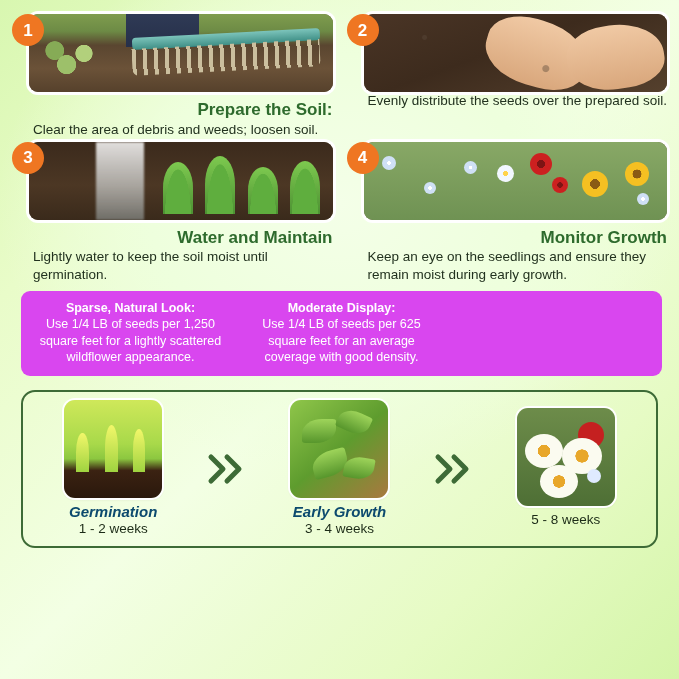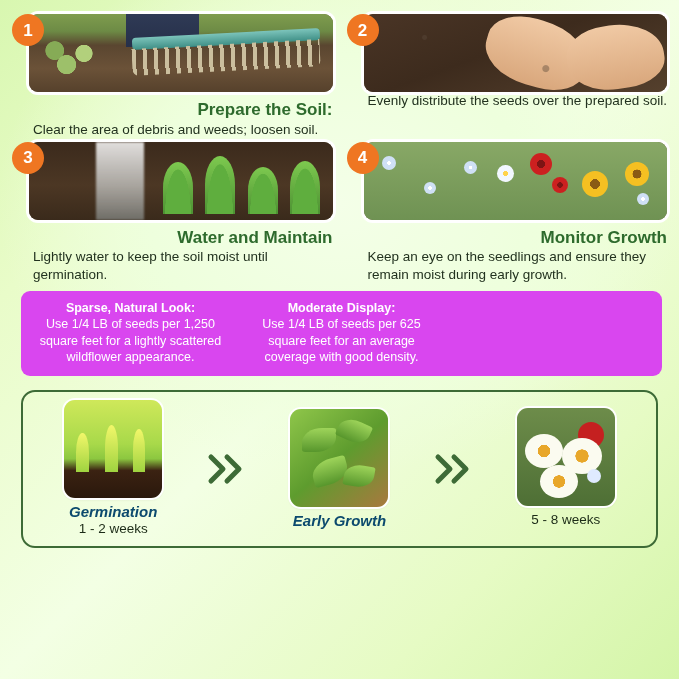--- a/index.html
+++ b/index.html
@@ -272,20 +272,21 @@
     <div class="tstage">
       <div class="tthumb">
         <div class="ph t2">
           <div class="lf" style="left:12%;top:20%;width:34px;height:24px;"></div>
           <div class="lf" style="left:48%;top:12%;width:32px;height:22px;transform:rotate(25deg);"></div>
           <div class="lf" style="left:22%;top:52%;width:36px;height:25px;transform:rotate(-15deg);"></div>
           <div class="lf" style="left:55%;top:58%;width:30px;height:22px;transform:rotate(10deg);"></div>
         </div>
       </div>
       <div class="tstage-name">Early Growth</div>
+      <div class="tstage-time">3 - 4 weeks</div>
     </div>
 
     <div class="chev">
       <svg width="38" height="34" viewBox="0 0 38 34">
         <path d="M4 5 L16 17 L4 29" fill="none" stroke="#3d6b36" stroke-width="5" stroke-linecap="round" stroke-linejoin="round"></path>
         <path d="M20 5 L32 17 L20 29" fill="none" stroke="#3d6b36" stroke-width="5" stroke-linecap="round" stroke-linejoin="round"></path>
       </svg>
     </div>
 
     <div class="tstage">

